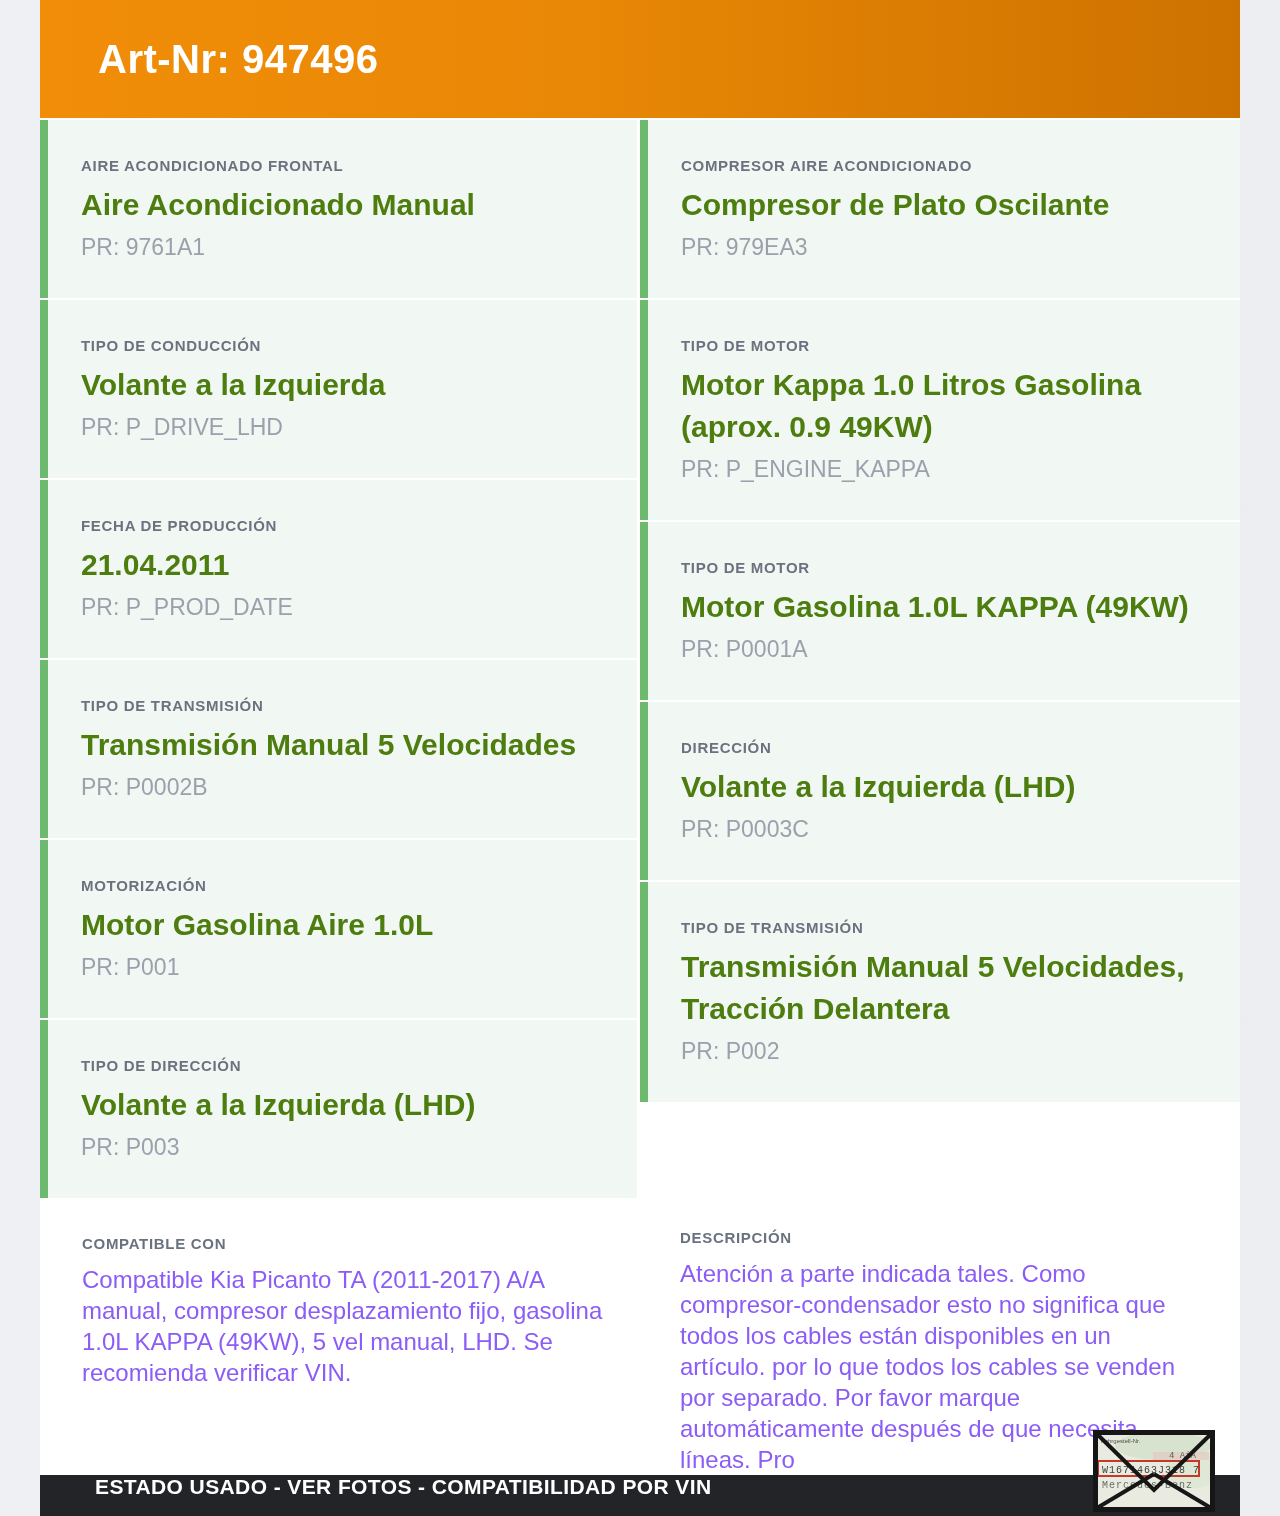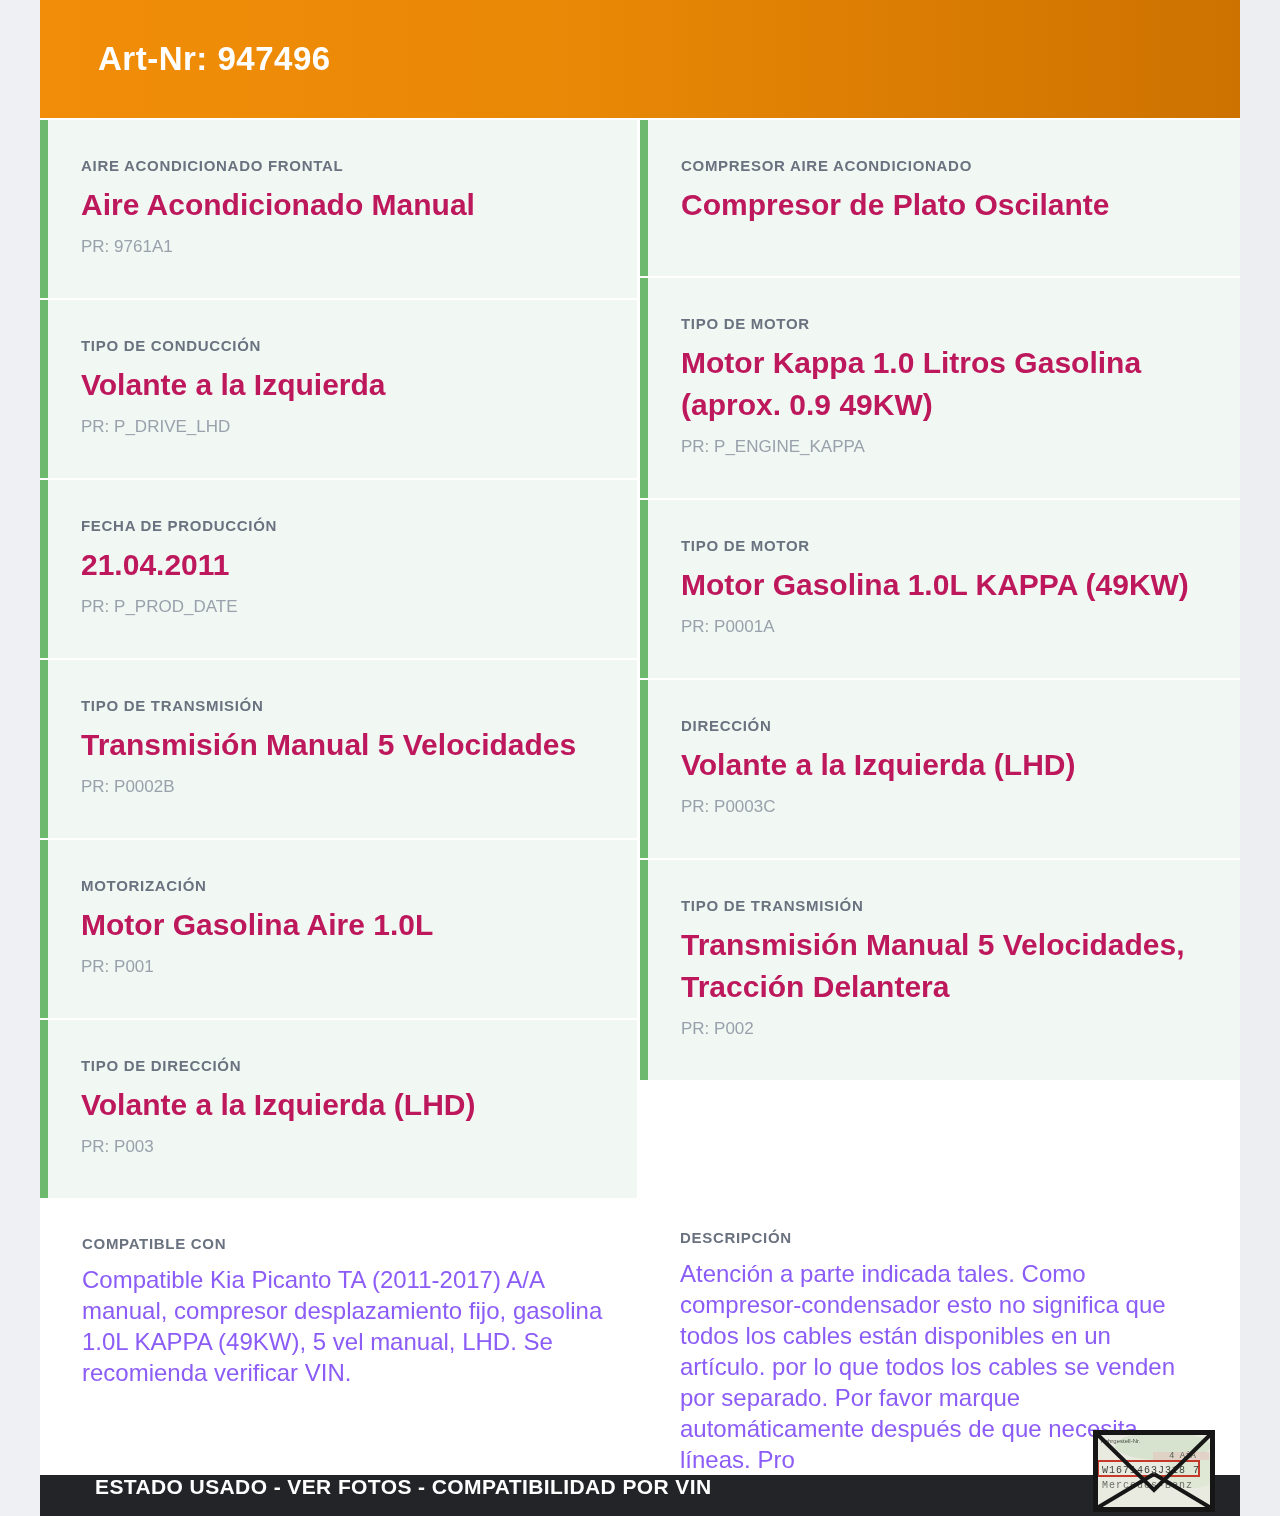--- a/index.html
+++ b/index.html
@@ -13,41 +13,41 @@
     position:absolute;left:40px;top:0;width:1200px;height:1516px;
     background:#ffffff;display:flex;flex-direction:column;
   }
   
   .header{
     height:118px;flex:0 0 118px;
     background:linear-gradient(to right,#f18d08 0%,#e98806 45%,#cd7200 100%);
     display:flex;align-items:center;padding-left:58px;box-sizing:border-box;
   }
   .header-title{
-    color:#ffffff;font-size:33px;font-weight:bold;letter-spacing:0.5px;
+    color:#ffffff;font-size:40px;font-weight:bold;letter-spacing:0.5px;
   }
   
   .columns{display:flex;gap:3px;padding-top:2px;background:#ffffff;}
   .col{display:flex;flex-direction:column;gap:2px;}
   .col-left{width:597px;flex:0 0 597px;}
   .col-right{flex:1;}
   .card{
     background:#f1f7f2;border-left:8px solid #6db96e;
     padding:36px 34px 40px 33px;box-sizing:border-box;
   }
   .card-label{
     color:#6a7280;font-size:15px;font-weight:bold;letter-spacing:0.7px;
     line-height:20px;text-transform:uppercase;
   }
   .card-value{
-    color:#be185d;font-size:30px;font-weight:bold;line-height:42px;
+    color:#4d7c0f;font-size:30px;font-weight:bold;line-height:42px;
     margin:8px 0 10px 0;
   }
   .card-pr{
-    color:#99a1ac;font-size:17px;line-height:22px;
+    color:#99a1ac;font-size:23px;line-height:22px;
   }
   
   .bottom{flex:1;display:flex;background:#ffffff;}
   .bottom-left{width:600px;flex:0 0 600px;padding:36px 44px 0 22px;box-sizing:border-box;margin-left:20px;}
   .bottom-right{flex:1;padding:30px 62px 0 20px;box-sizing:border-box;}
   .bottom-label{
     color:#6a7280;font-size:15px;font-weight:bold;letter-spacing:0.7px;
     line-height:20px;margin-bottom:10px;text-transform:uppercase;
   }
   .bottom-text{
@@ -111,20 +111,21 @@
   <div class="card">
     <div class="card-label">TIPO DE DIRECCIÓN</div>
     <div class="card-value">Volante a la Izquierda (LHD)</div>
     <div class="card-pr">PR: P003</div>
   </div>
 </div>
     <div class="col col-right">
   <div class="card">
     <div class="card-label">COMPRESOR AIRE ACONDICIONADO</div>
     <div class="card-value">Compresor de Plato Oscilante</div>
+    <div class="card-pr">PR: 979EA3</div>
   </div>
 
   <div class="card">
     <div class="card-label">TIPO DE MOTOR</div>
     <div class="card-value">Motor Kappa 1.0 Litros Gasolina (aprox. 0.9 49KW)</div>
     <div class="card-pr">PR: P_ENGINE_KAPPA</div>
   </div>
 
   <div class="card">
     <div class="card-label">TIPO DE MOTOR</div>

